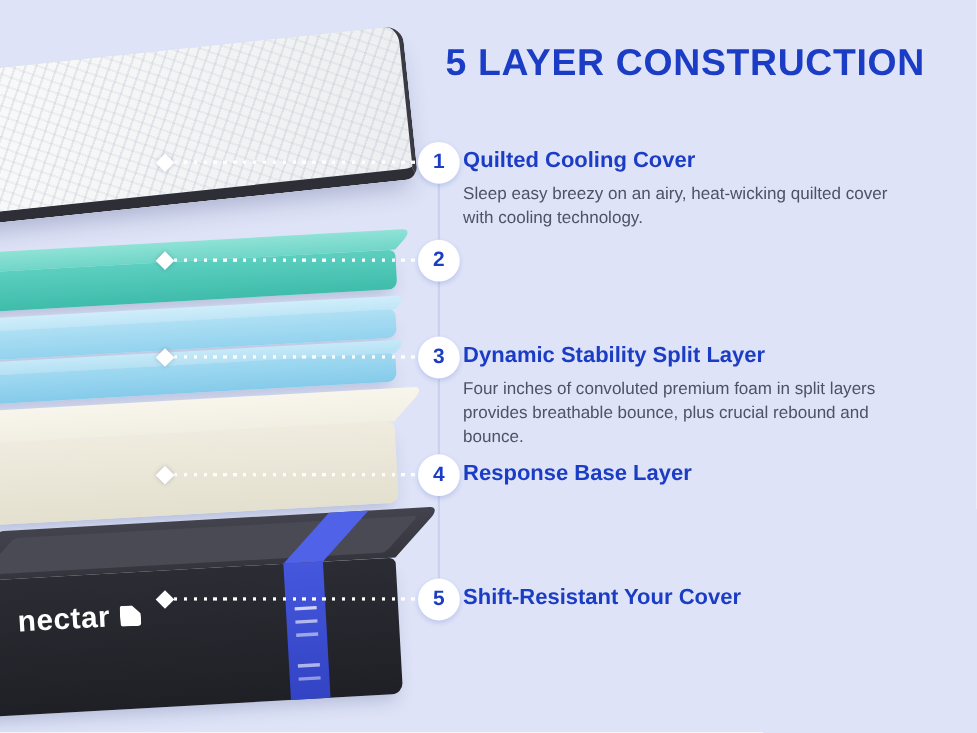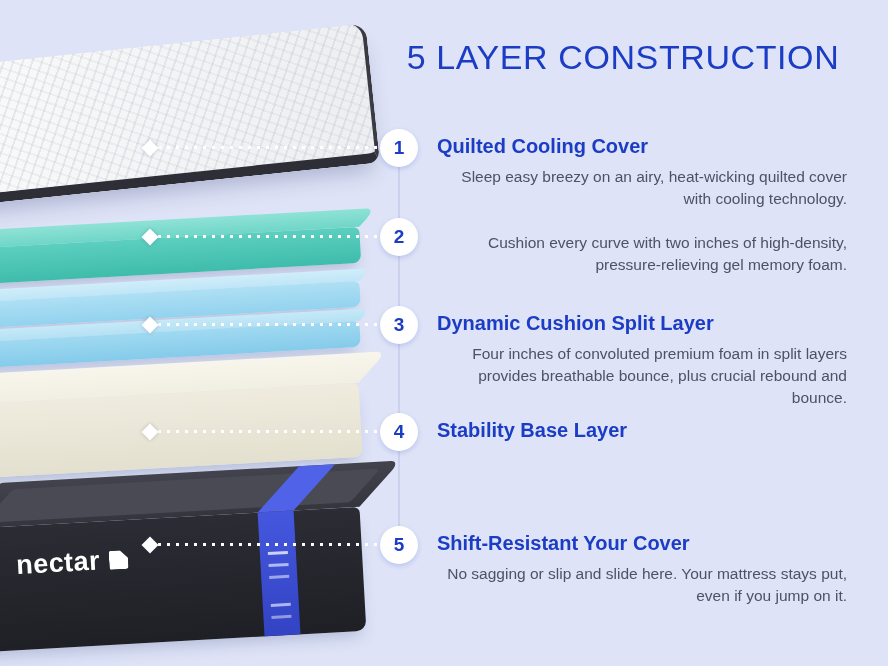--- a/index.html
+++ b/index.html
@@ -13,21 +13,21 @@
   }
 
   
   .page-title {
     position: absolute;
     left: 380px;
     top: 38px;
     width: 486px;
     text-align: center;
     font-size: 34px;
-    font-weight: 400;
+    font-weight: 700;
     letter-spacing: 0.6px;
     color: #1b3cc4;
     margin: 0;
   }
   .vline {
     position: absolute;
     left: 398px;
     top: 148px;
     width: 2px;
     height: 397px;
@@ -40,34 +40,33 @@
     left: 0; top: 0;
     width: 38px; height: 38px;
     border-radius: 50%;
     background: #ffffff;
     color: #1b3cc4;
     font-size: 19px;
     font-weight: 700;
     display: flex; align-items: center; justify-content: center;
     box-shadow: 0 2px 5px rgba(27,60,196,0.18);
   }
-  .content { margin-left: 57px; padding-top: 6px; }
+  .content { margin-left: 41px; padding-top: 6px; }
   .content h3 {
     margin: 0;
     font-size: 20px;
     font-weight: 700;
     color: #1b3cc4;
   }
   .content p {
     margin: 8px 0 0;
     width: 410px;
     font-size: 15.5px;
     line-height: 1.42;
     color: #4b5364;
-    text-align: right;
   }
 
   
   .dots {
     position: absolute;
     left: 158px;
     width: 222px;
     height: 3px;
     background: repeating-linear-gradient(90deg, #ffffff 0 3px, transparent 3px 9px);
   }
@@ -249,41 +248,39 @@
       <div class="badge">1</div>
       <div class="content">
         <h3>Quilted Cooling Cover</h3>
         <p>Sleep easy breezy on an airy, heat-wicking quilted cover with cooling technology.</p>
       </div>
     </div>
 
     <div class="item" style="top:218px">
       <div class="badge">2</div>
       <div class="content">
-        <p>Cushion every curve with two inches of high-density, pressure-relieving gel memory foam.</p>
       </div>
     </div>
 
     <div class="item" style="top:306px">
       <div class="badge">3</div>
       <div class="content">
-        <h3>Dynamic Cushion Split Layer</h3>
+        <h3>Dynamic Stability Split Layer</h3>
         <p>Four inches of convoluted premium foam in split layers provides breathable bounce, plus crucial rebound and bounce.</p>
       </div>
     </div>
 
     <div class="item" style="top:413px">
       <div class="badge">4</div>
       <div class="content">
-        <h3>Stability Base Layer</h3>
+        <h3>Response Base Layer</h3>
       </div>
     </div>
 
     <div class="item" style="top:526px">
       <div class="badge">5</div>
       <div class="content">
         <h3>Shift-Resistant Your Cover</h3>
-        <p>No sagging or slip and slide here. Your mattress stays put, even if you jump on it.</p>
       </div>
     </div>
 
   </div>
 </div>
 
 </body></html>

